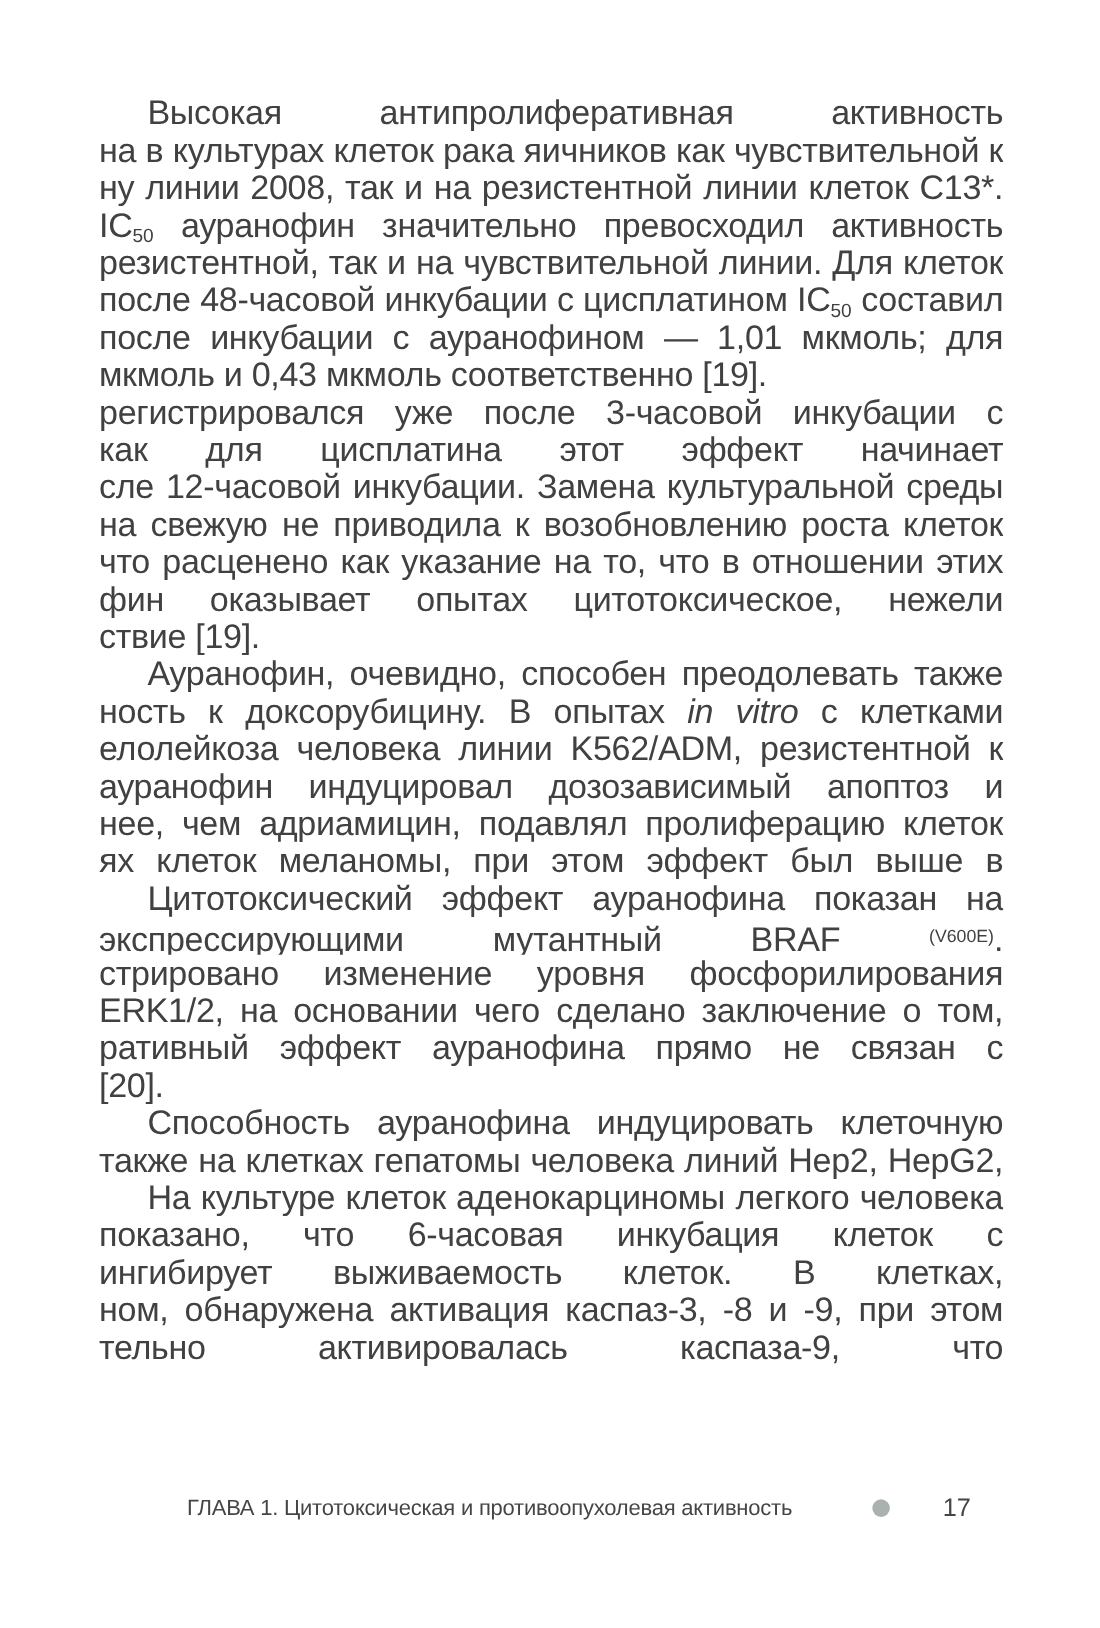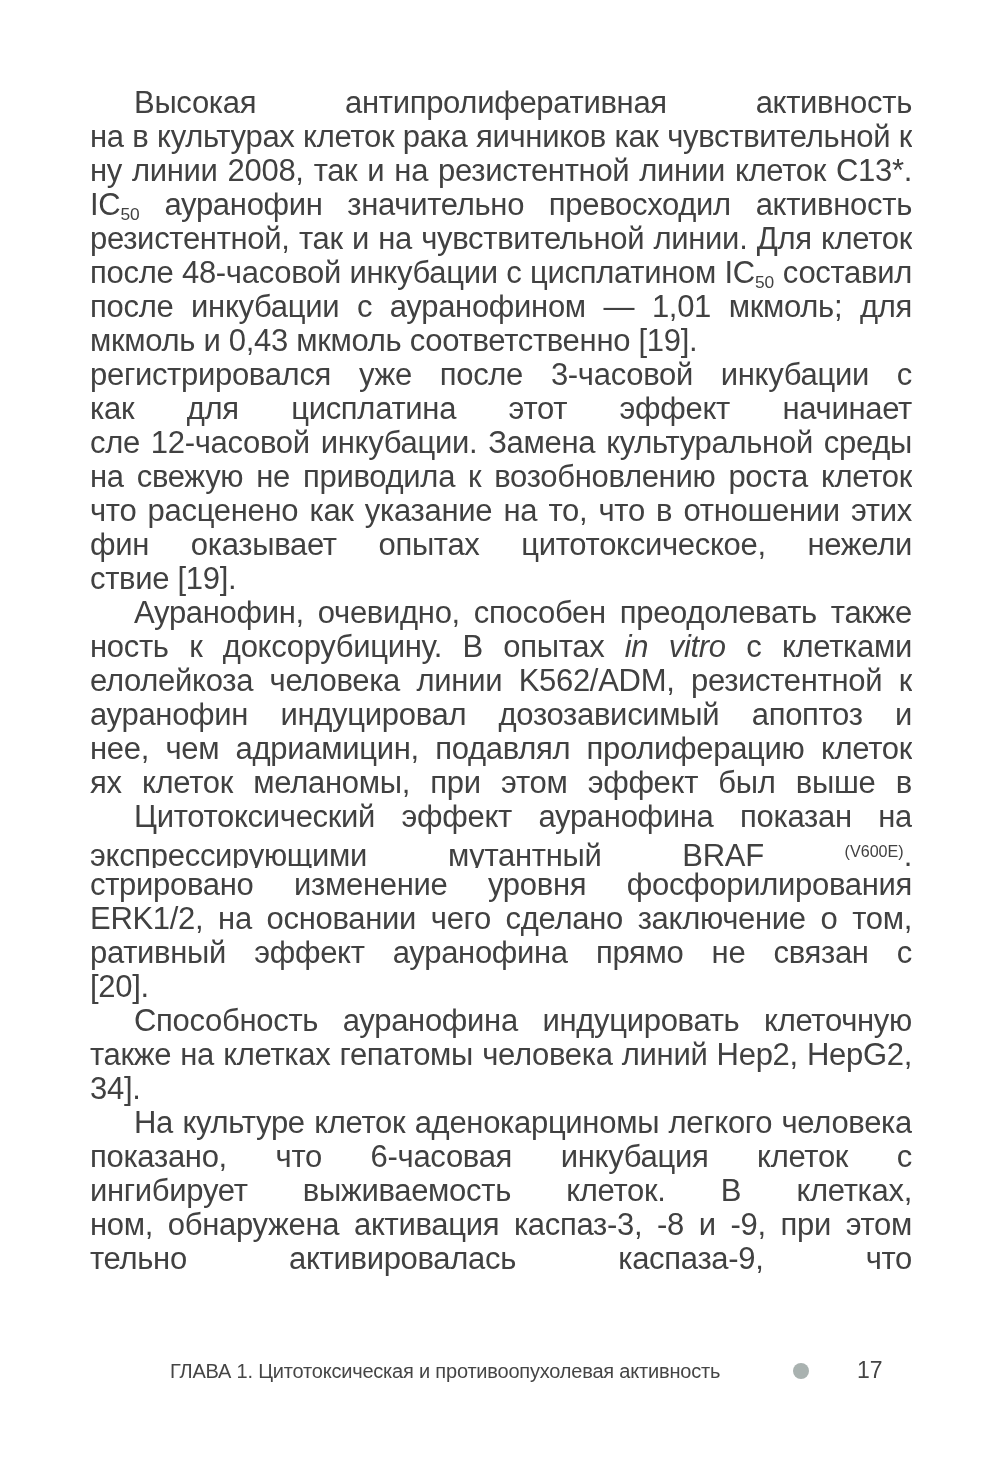--- a/index.html
+++ b/index.html
@@ -94,21 +94,20 @@
       <div class="line first"><span>Цитотоксический эффект ауранофина показан на нескольких лини-</span></div>
       <div class="line"><span>экспрессирующими мутантный BRAF </span><span class="s-sup">(V600E)</span><span>. Одновременно было зареги-</span></div>
       <div class="line"><span>стрировано изменение уровня фосфорилирования сигнальной киназы</span></div>
       <div class="line"><span>ERK1/2, на основании чего сделано заключение о том, что антипролифе-</span></div>
       <div class="line"><span>ративный эффект ауранофина прямо не связан с ингибированием BRAF</span></div>
       <div class="line endline"><span>[20].</span></div>
     </div>
     <div class="para">
       <div class="line first"><span>Способность ауранофина индуцировать клеточную гибель показана</span></div>
       <div class="line"><span>также на клетках гепатомы человека линий Hep2, HepG2, Hep3B [23, 24,</span></div>
-      <div class="line endline"><span>34].</span></div>
     </div>
     <div class="para">
       <div class="line first"><span>На культуре клеток аденокарциномы легкого человека линии A549</span></div>
       <div class="line"><span>показано, что 6-часовая инкубация клеток с ауранофином дозозависимо</span></div>
       <div class="line"><span>ингибирует выживаемость клеток. В клетках, обработанных ауранофи-</span></div>
       <div class="line"><span>ном, обнаружена активация каспаз-3, -8 и -9, при этом наиболее значи-</span></div>
       <div class="line"><span>тельно активировалась каспаза-9, что свидетельствовало о преимуще-</span></div>
     </div>
   </div>
 

